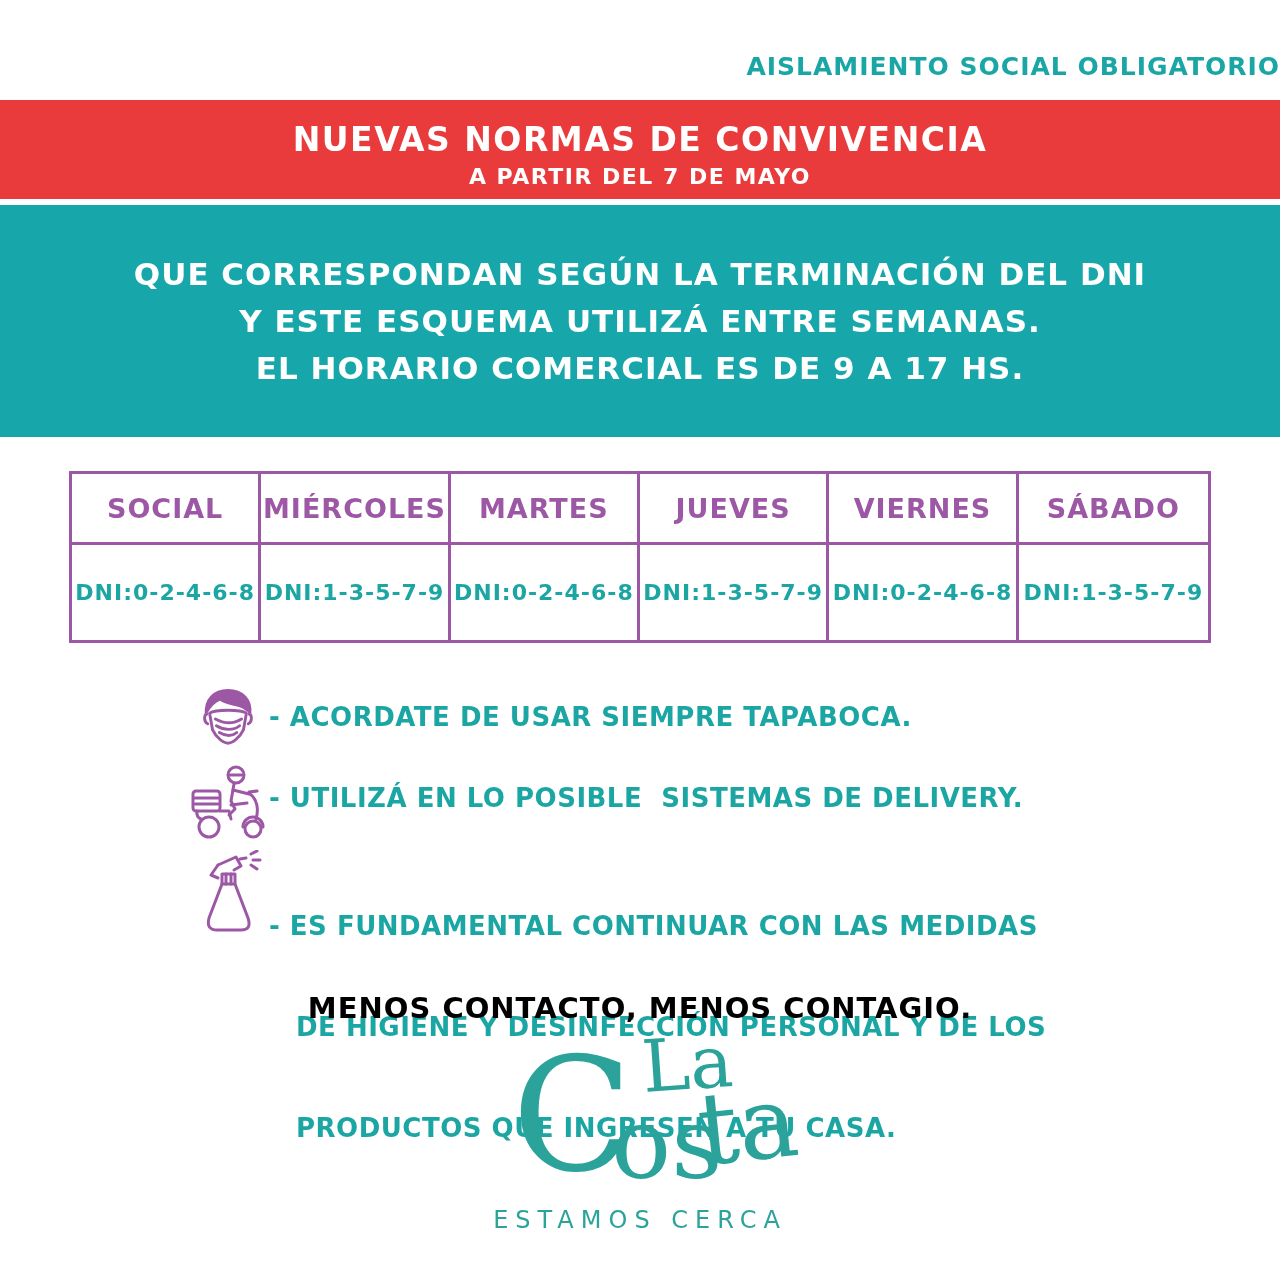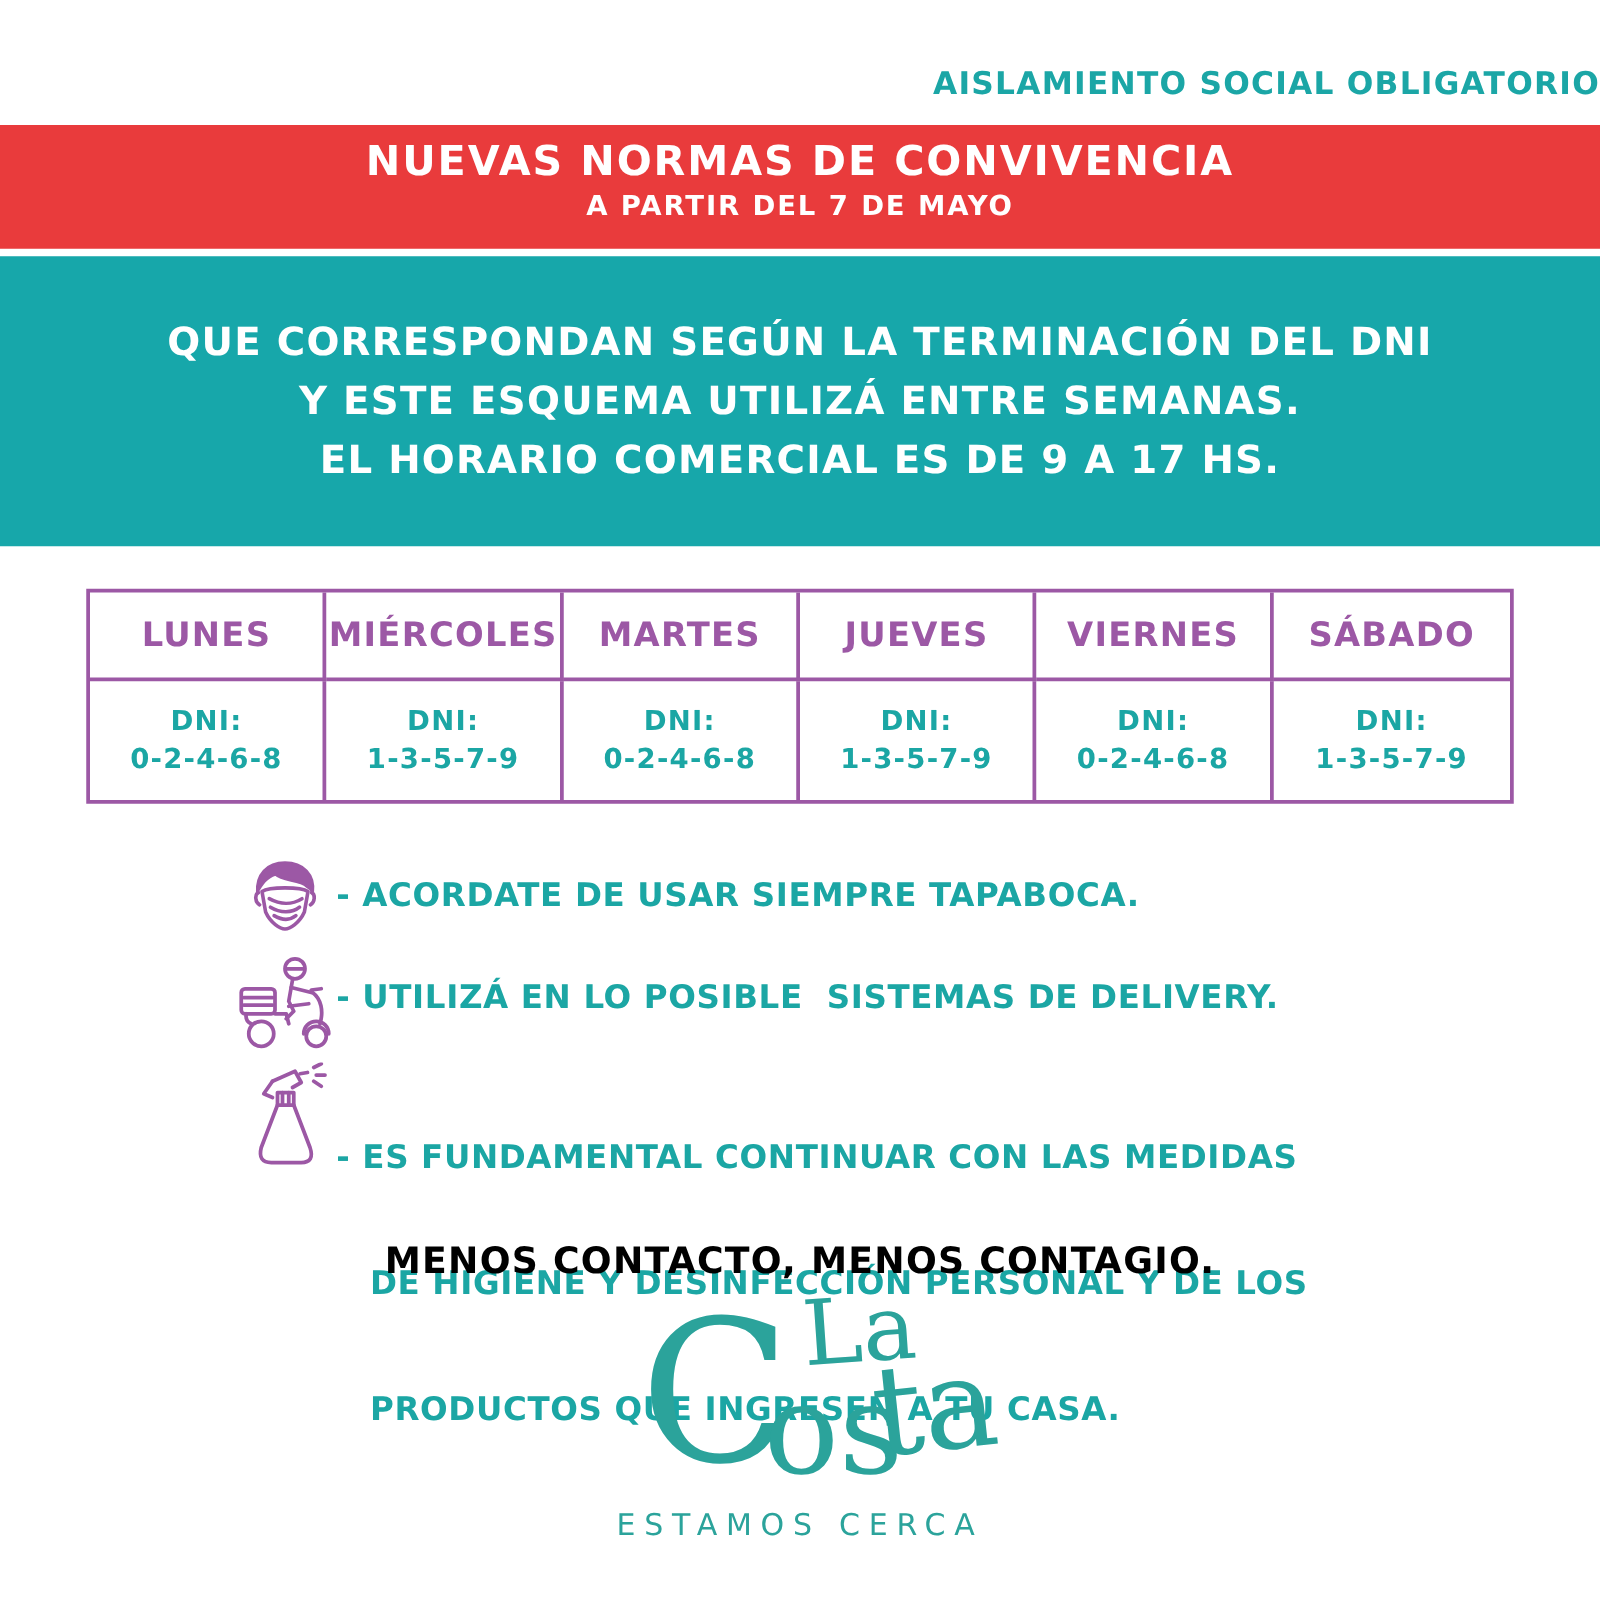--- a/index.html
+++ b/index.html
@@ -4,34 +4,34 @@
 <style>
   html,body{margin:0;padding:0;background:#ffffff;}
   .poster{position:relative;width:1280px;height:1279px;background:#ffffff;overflow:hidden;
           font-family:"DejaVu Sans","Liberation Sans",sans-serif;font-weight:bold;}
 
   .top-title{position:absolute;top:52px;left:0;width:100%;text-align:right;
              color:#1BA6A6;font-size:25px;letter-spacing:1px;}
 
   .red-banner{position:absolute;top:100px;left:0;width:100%;height:99px;background:#E93B3C;
               text-align:center;color:#ffffff;}
-  .rb-title{padding-top:9px;font-size:33px;letter-spacing:1.5px;line-height:40px;}
+  .rb-title{padding-top:20px;font-size:33px;letter-spacing:1.5px;line-height:40px;}
   .rb-subtitle{font-size:22px;letter-spacing:1.5px;line-height:28px;margin-top:3px;}
 
   .teal-banner{position:absolute;top:205px;left:0;width:100%;height:232px;background:#17A7AA;
                display:flex;flex-direction:column;justify-content:center;align-items:center;
                color:#ffffff;font-size:31px;letter-spacing:1px;}
   .tb-line{line-height:47px;white-space:pre;}
 
   .schedule{position:absolute;top:471px;left:69px;width:1142px;border:3px solid #9C58A5;
             display:grid;grid-template-columns:repeat(6,1fr);grid-template-rows:71px 95px;
             background:#ffffff;box-sizing:border-box;}
   .hcell{display:flex;align-items:center;justify-content:center;color:#9C58A5;font-size:27px;
          letter-spacing:1px;border-bottom:3px solid #9C58A5;border-right:3px solid #9C58A5;}
-  .vcell{display:flex;flex-direction:column;align-items:center;justify-content:center;
+  .vcell{display:flex;flex-direction:row;align-items:center;justify-content:center;
          color:#1BA6A4;font-size:22px;line-height:30px;border-right:3px solid #9C58A5;
          letter-spacing:1px;}
   .hcell.last,.vcell.last{border-right:none;}
 
   .rec-icon{position:absolute;}
   .rec-text{position:absolute;left:269px;color:#1BA6A4;font-size:26px;letter-spacing:0.5px;
             white-space:pre-wrap;}
   .rec-text .line{line-height:41px;white-space:pre-wrap;}
   .rec-text .indent{padding-left:27px;}
 
@@ -61,21 +61,21 @@
     <div class="rb-subtitle">A PARTIR DEL 7 DE MAYO</div>
   </div>
 
   <div class="teal-banner">
     <div class="tb-line">QUE CORRESPONDAN SEGÚN LA TERMINACIÓN DEL DNI</div>
     <div class="tb-line">Y ESTE ESQUEMA UTILIZÁ ENTRE SEMANAS.</div>
     <div class="tb-line">EL HORARIO COMERCIAL ES DE 9 A 17 HS.</div>
   </div>
 
   <div class="schedule">
-    <div class="hcell">LUNES</div>
+    <div class="hcell">SOCIAL</div>
     <div class="hcell">MIÉRCOLES</div>
     <div class="hcell">MARTES</div>
     <div class="hcell">JUEVES</div>
     <div class="hcell">VIERNES</div>
     <div class="hcell last">SÁBADO</div>
 
     <div class="vcell">
       <div>DNI:</div>
       <div>0-2-4-6-8</div>
     </div>

